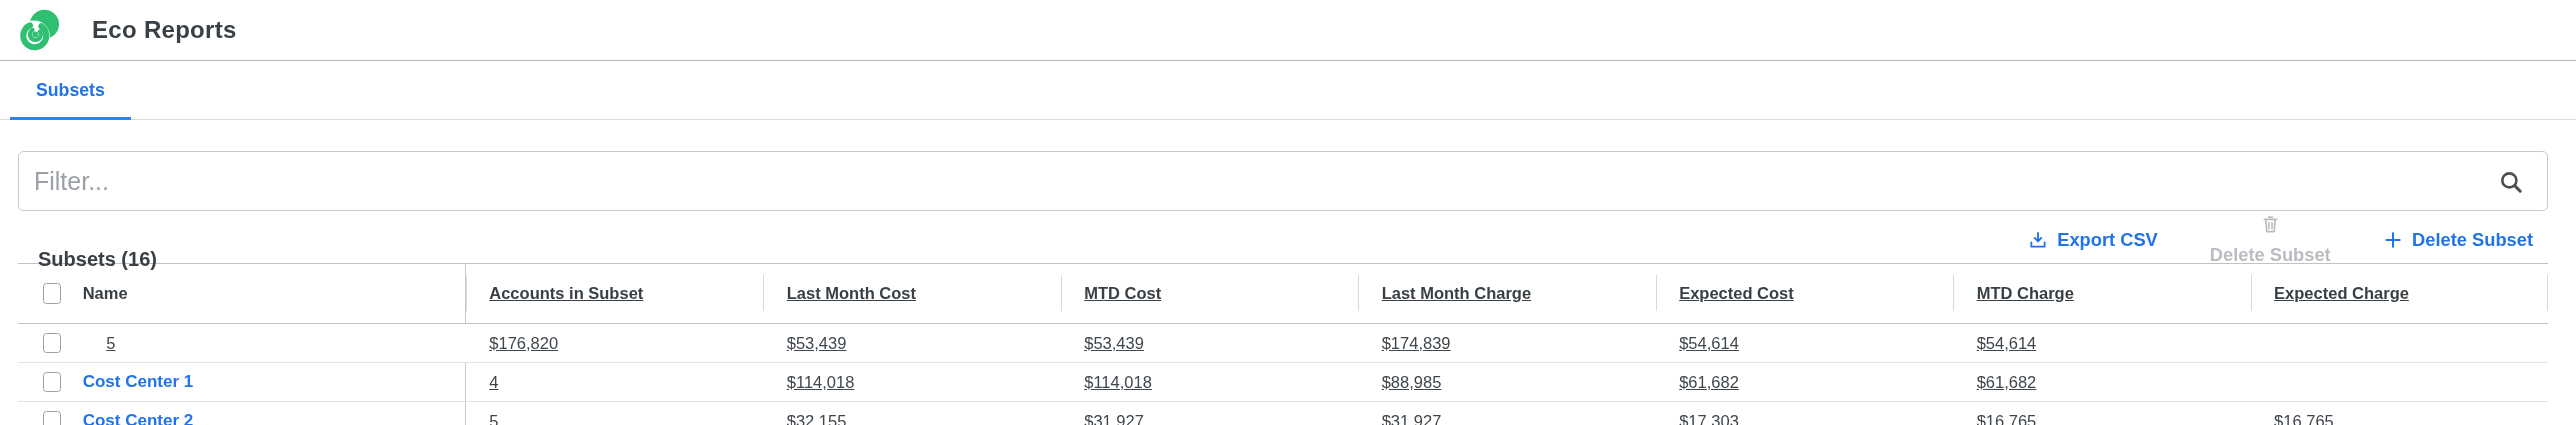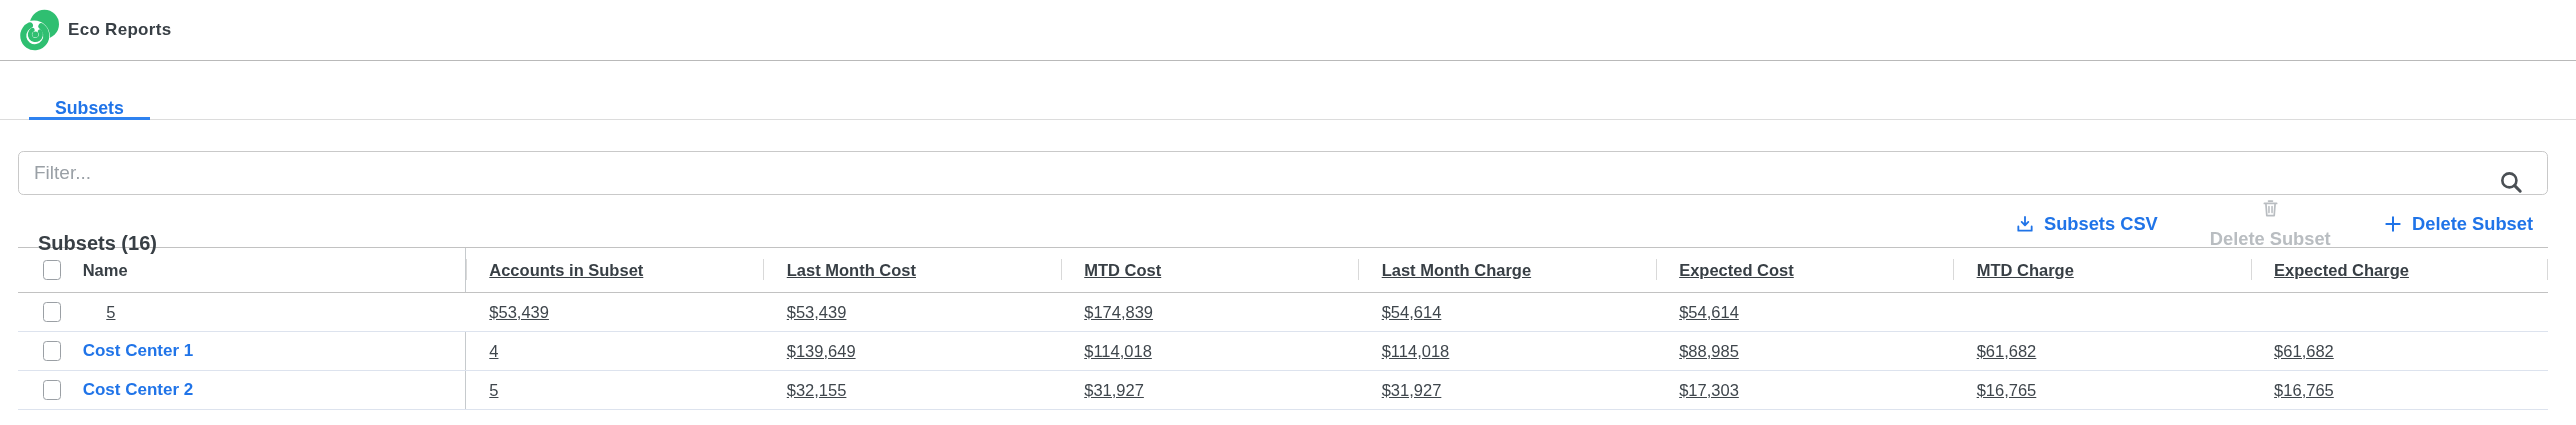--- a/index.html
+++ b/index.html
@@ -3,54 +3,54 @@
 <meta charset="utf-8">
 <style>
   * { margin: 0; padding: 0; box-sizing: border-box; }
   html, body { width: 2576px; height: 425px; background: #ffffff; overflow: hidden;
     font-family: "Liberation Sans", sans-serif; color: #3b4147; }
 
   
   .app-header { height: 61px; display: flex; align-items: center;
     padding-left: 19px; border-bottom: 1.8px solid #b9b9b9; }
   .logo { width: 40px; height: 45px; margin-top: 3.5px; }
-  .app-title { font-size: 17px; font-weight: 700; color: #383f45; margin-left: 9px; letter-spacing: 0.3px; }
+  .app-title { font-size: 24px; font-weight: 700; color: #383f45; margin-left: 33px; letter-spacing: 0.3px; }
 
   
   .tabbar { height: 59px; border-bottom: 1.2px solid #dcdcdc; display: flex;
-    padding-left: 29px; align-items: flex-end; }
+    padding-left: 10px; }
   .tab { position: relative; display: flex; align-items: center; justify-content: center;
     padding: 0 26px; font-size: 17.7px; font-weight: 600; color: #3b4147; cursor: pointer; }
   .tab.active { color: #2074e8; }
   .tab.active::after { content: ""; position: absolute; left: 0; right: 0; bottom: -1.2px;
     height: 3.5px; background: #2e82f0; }
 
   
   .filter-wrap { position: relative; margin: 31px 28px 0 17.7px; }
-  .filter-input { width: 100%; height: 44px; border: 1.2px solid #c9c9c9; border-radius: 5.3px;
-    font-size: 19px; padding: 0 65px 0 15.3px; color: #3b4147; outline: none;
+  .filter-input { width: 100%; height: 60px; border: 1.2px solid #c9c9c9; border-radius: 5.3px;
+    font-size: 25px; padding: 0 65px 0 15.3px; color: #3b4147; outline: none;
     font-family: "Liberation Sans", sans-serif; }
   .filter-input::placeholder { color: #9aa0a6; }
   .search-icon { position: absolute; right: 23.6px; top: 17.7px; width: 26px; height: 26px; cursor: pointer; }
 
   
   .section-row { height: 52px; display: flex; align-items: center;
     padding: 5.9px 43px 0 38px; }
   .section-title { font-size: 20px; font-weight: 700; color: #383f45; margin-top: 40px; }
   .actions { margin-left: auto; display: flex; align-items: center; gap: 52px; }
   .action-btn { display: flex; align-items: center; gap: 9.4px; background: none; border: none;
     font-family: "Liberation Sans", sans-serif; font-size: 18.3px; font-weight: 700;
     color: #2074e8; cursor: pointer; }
   .action-btn.disabled { color: #b9bdc1; cursor: default; flex-direction: column; }
   .action-btn svg { display: block; }
 
   
   .subset-table { margin: 0 28px 0 17.7px; }
   .t-row { display: grid; grid-template-columns: 65px 383px repeat(7, 1fr); align-items: stretch; }
-  .t-head { border-top: 1.8px solid #c2c2c2; border-bottom: 1.8px solid #c2c2c2; height: 46px; }
+  .t-head { border-top: 1.8px solid #c2c2c2; border-bottom: 1.8px solid #c2c2c2; height: 61px; }
   .t-body-row { height: 39px; border-bottom: 1.2px solid #dde3ee; }
   .cell { display: flex; align-items: center; font-size: 16.5px; color: #3f464c; overflow: hidden; white-space: nowrap; }
   .cell.check { padding-left: 25px; }
   .cell.name-col { border-right: 1.2px solid #c6cacd; }
   .head-cell { font-weight: 700; color: #383f45; }
   .val-col { position: relative; padding-left: 23.6px; text-decoration: underline; }
   .t-head .val-col::before { content: ""; position: absolute; left: 0; top: 11.2px; bottom: 12.4px;
     width: 1.2px; background: #d9d9d9; }
   .t-head .val-col.last::after { content: ""; position: absolute; right: 0; top: 11.2px; bottom: 12.4px;
     width: 1.2px; background: #d9d9d9; }
@@ -87,21 +87,21 @@
 </div>
 
 <div class="section-row">
   <div class="section-title">Subsets (16)</div>
   <div class="actions">
     <button class="action-btn">
       <svg width="20" height="20" viewBox="0 0 24 24">
         <path d="M12 3.5v9.5M8 9.5l4 4 4-4" fill="none" stroke="#2074e8" stroke-width="2.2" stroke-linecap="round" stroke-linejoin="round"></path>
         <path d="M4 15v5h16v-5" fill="none" stroke="#2074e8" stroke-width="2.2" stroke-linecap="round" stroke-linejoin="round"></path>
       </svg>
-      <span>Subsets CSV</span>
+      <span>Export CSV</span>
     </button>
     <button class="action-btn disabled" aria-disabled="true">
       <svg width="19" height="20" viewBox="0 0 24 26">
         <path d="M4 7h16M9.5 4h5M6 7l1.2 16h9.6L18 7" fill="none" stroke="#b9bdc1" stroke-width="2.2" stroke-linecap="round" stroke-linejoin="round"></path>
         <path d="M10 11v8M14 11v8" stroke="#b9bdc1" stroke-width="2" stroke-linecap="round"></path>
       </svg>
       <span>Delete Subset</span>
     </button>
     <button class="action-btn">
       <svg width="20" height="20" viewBox="0 0 24 24">
@@ -125,36 +125,36 @@
     <div class="cell head-cell val-col">Expected Cost</div>
     <div class="cell head-cell val-col">MTD Charge</div>
     <div class="cell head-cell val-col last">Expected Charge</div>
   </div>
   <div>
   <div class="t-row t-body-row">
     <div class="cell check">
       <div class="checkbox"></div>
     </div>
     <div class="cell val-col">5</div>
+    <div class="cell val-col">$176,820</div>
     <div class="cell val-col">$53,439</div>
     <div class="cell val-col">$53,439</div>
     <div class="cell val-col">$174,839</div>
     <div class="cell val-col">$54,614</div>
     <div class="cell val-col">$54,614</div>
   </div>
 
   <div class="t-row t-body-row">
     <div class="cell check">
       <div class="checkbox"></div>
     </div>
     <div class="cell name-col">
       <a class="name-link">Cost Center 1</a>
     </div>
     <div class="cell val-col">4</div>
-    <div class="cell val-col">$139,649</div>
     <div class="cell val-col">$114,018</div>
     <div class="cell val-col">$114,018</div>
     <div class="cell val-col">$88,985</div>
     <div class="cell val-col">$61,682</div>
     <div class="cell val-col">$61,682</div>
   </div>
 
   <div class="t-row t-body-row">
     <div class="cell check">
       <div class="checkbox"></div>

